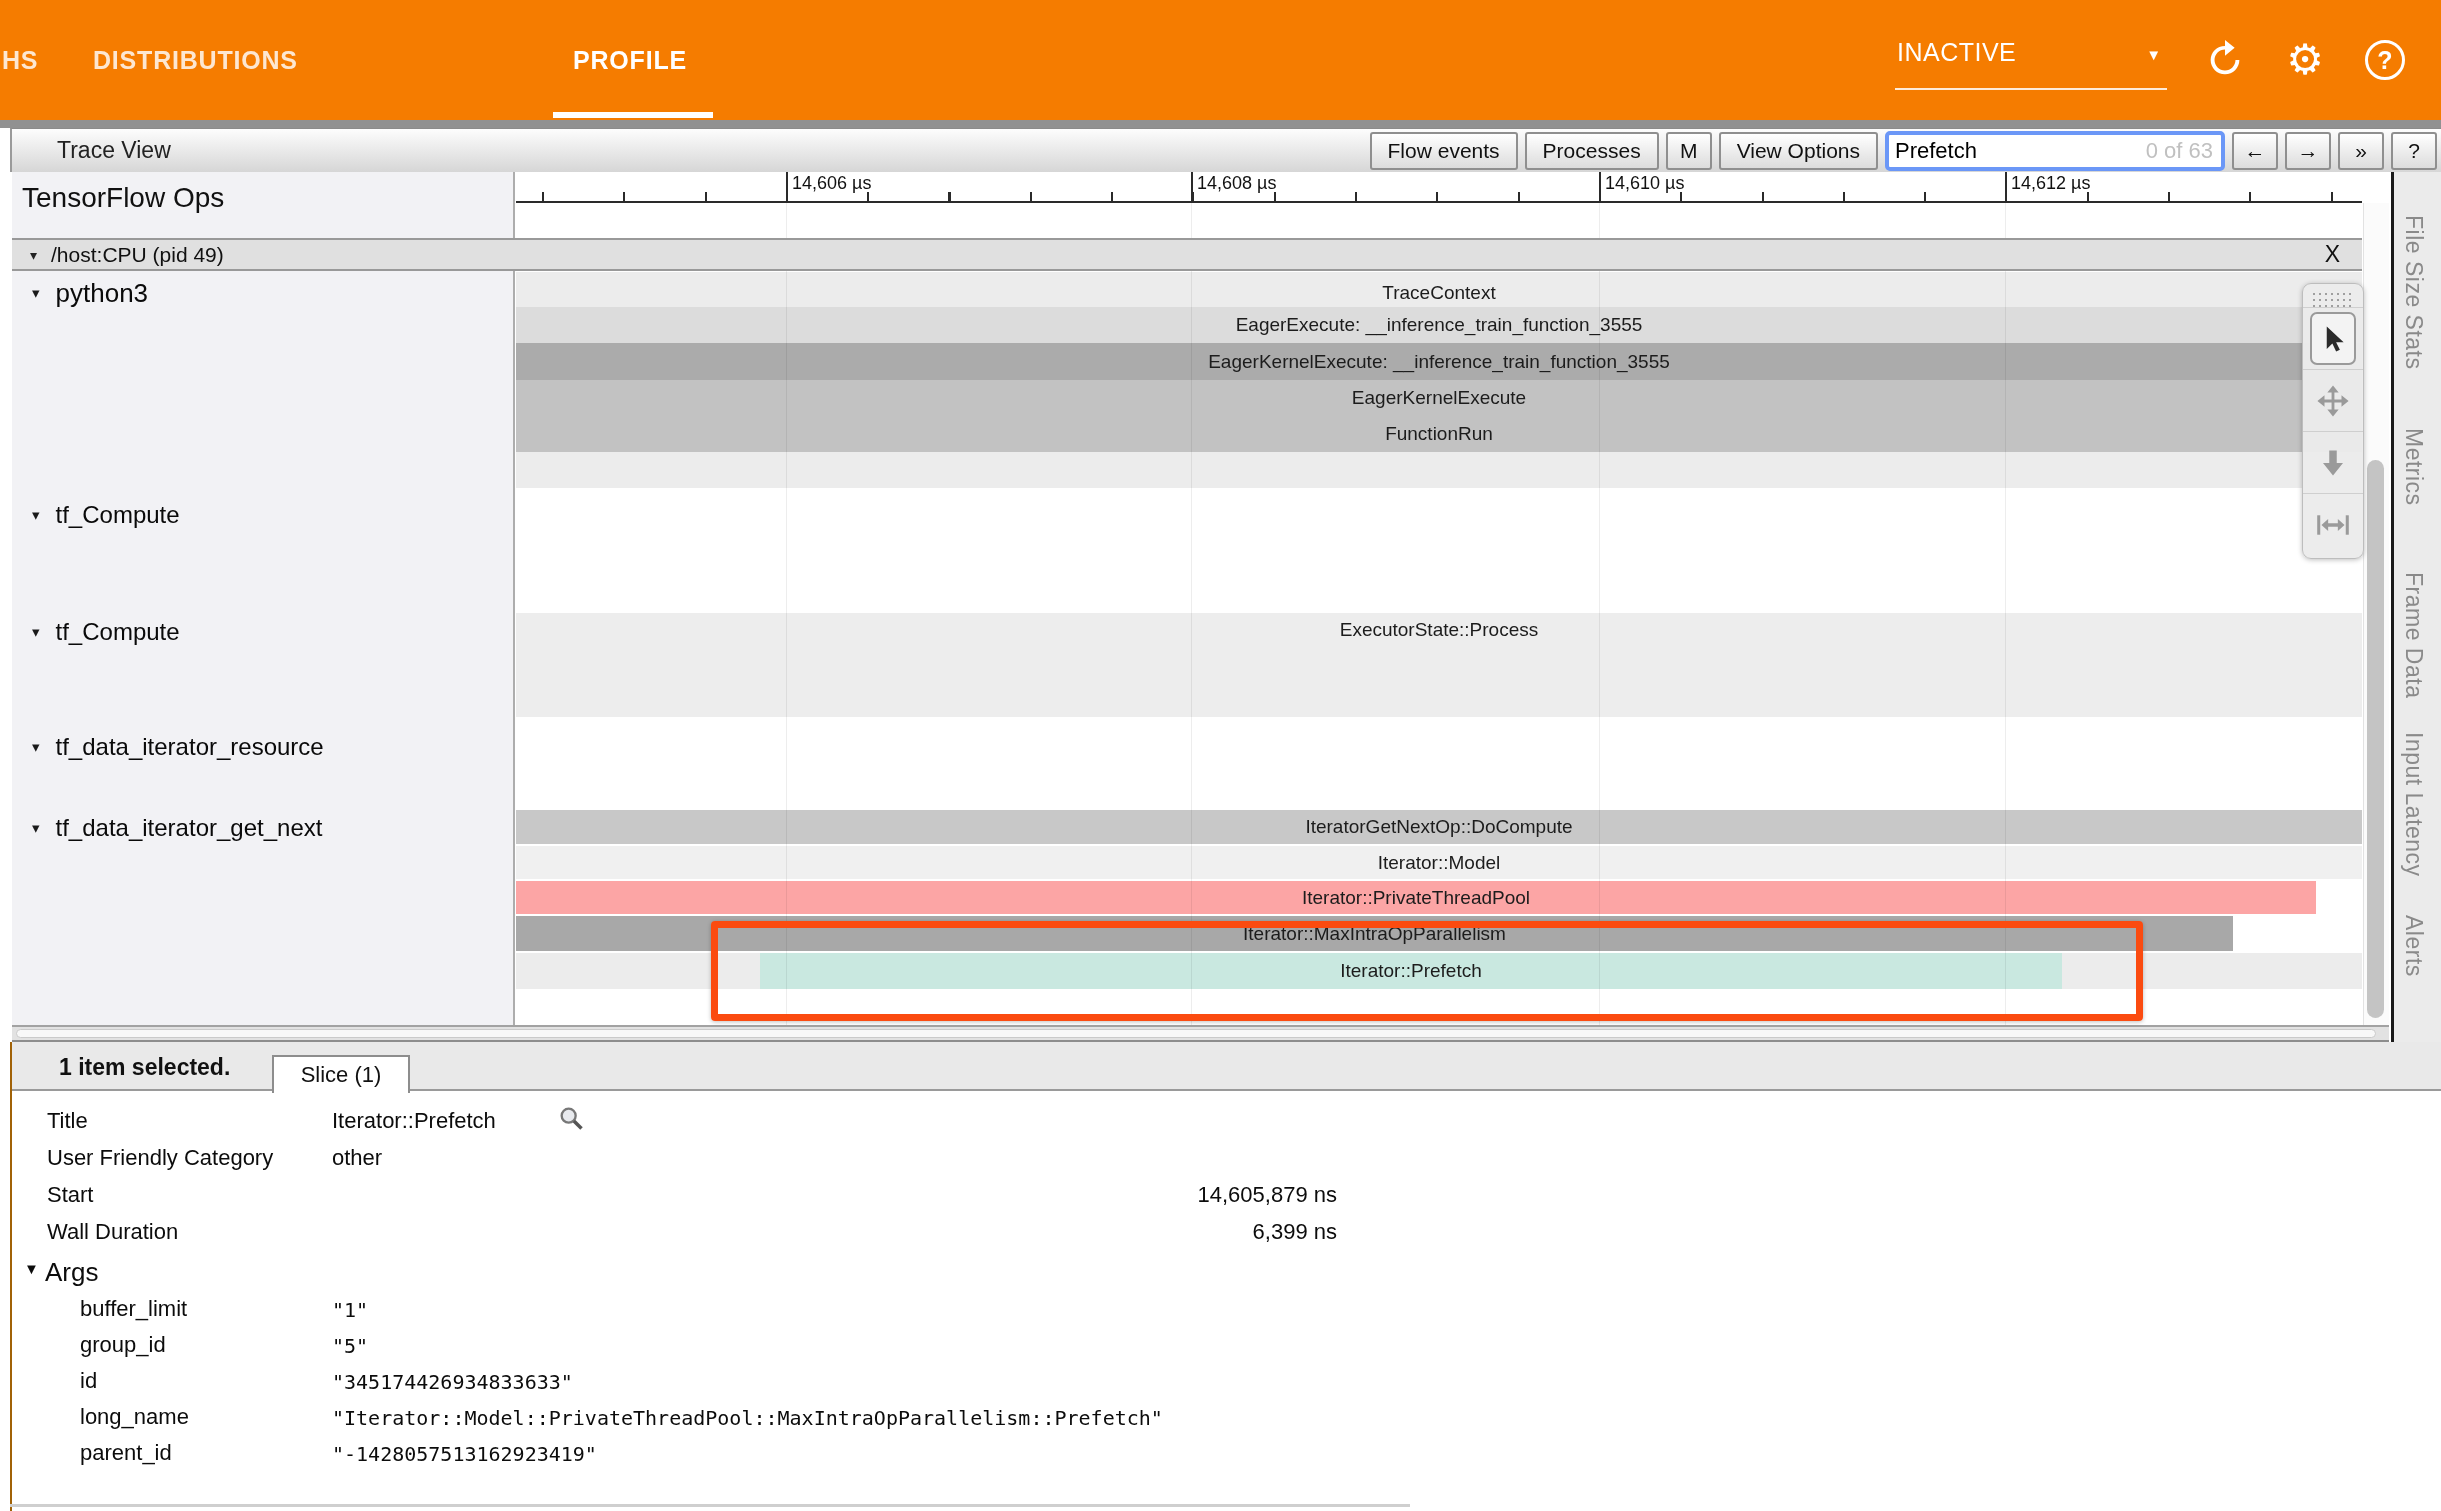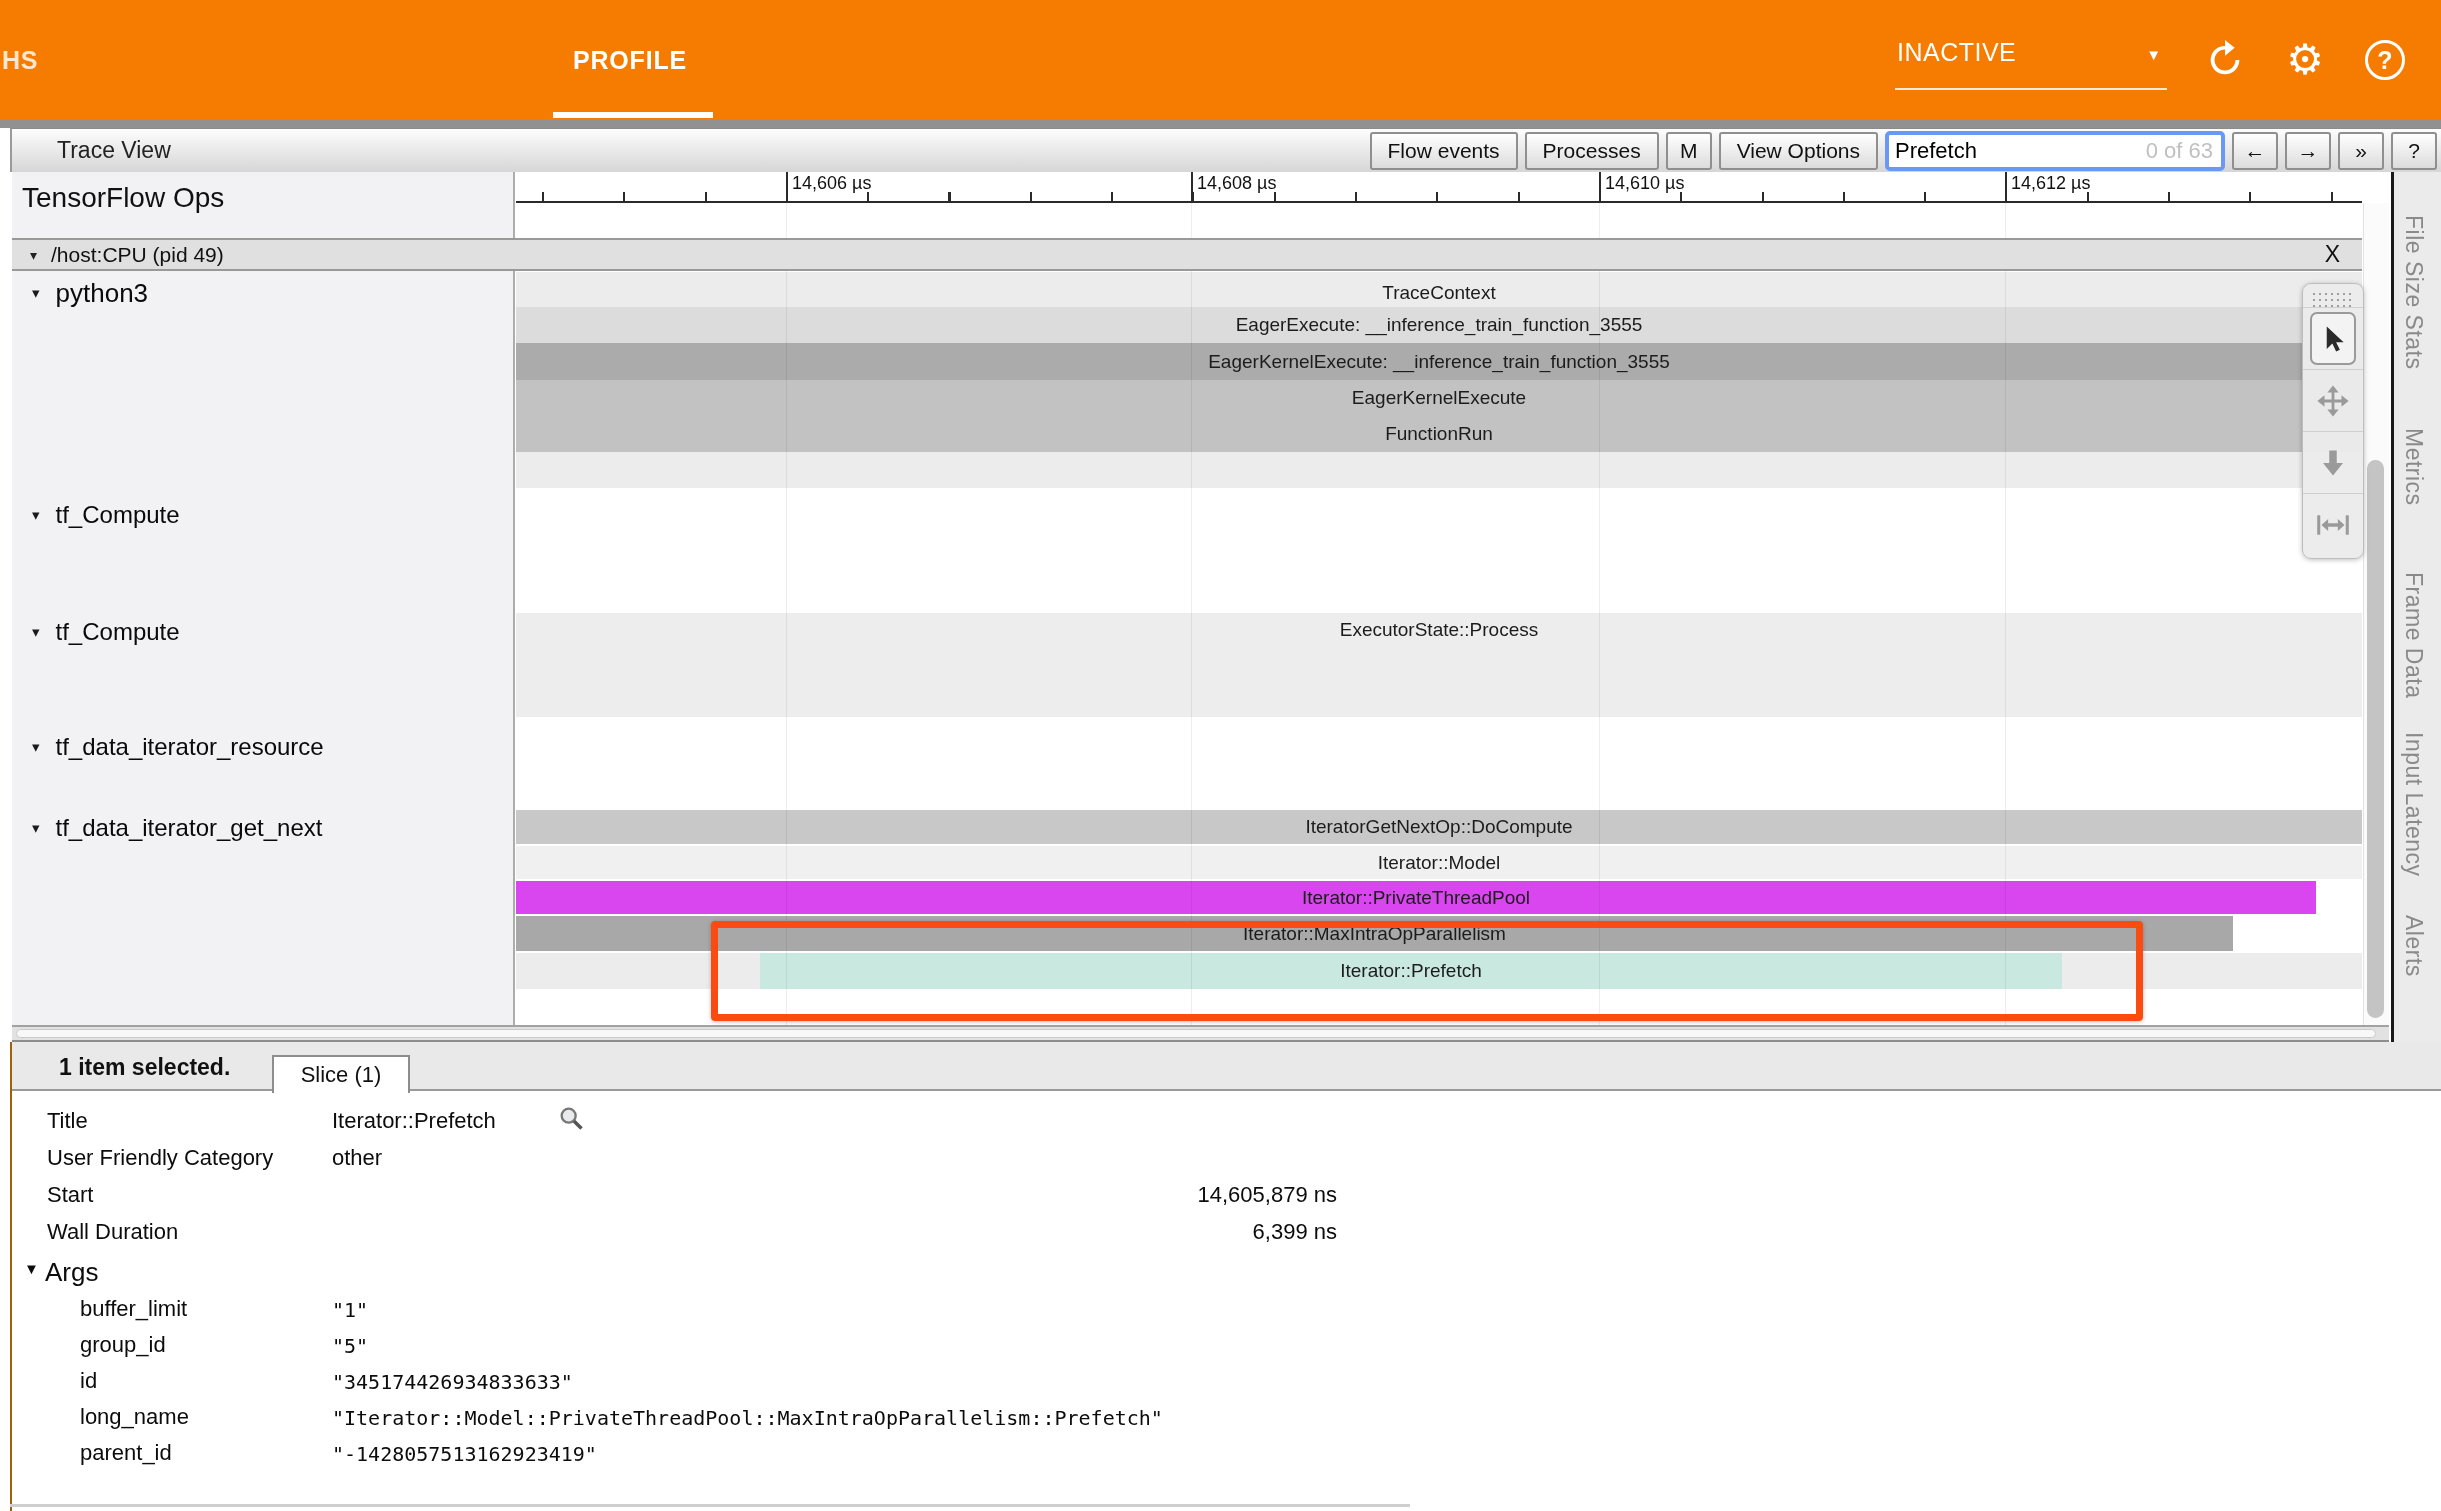--- a/index.html
+++ b/index.html
@@ -141,20 +141,23 @@
   .args-word { position:absolute; left:33px; top:6px; font-size:26px; color:#0c0c0c; }
   .mag-btn { position:absolute; left:545px; top:2px; cursor:pointer; }
   .bottom-edge-line { left:10px; top:1504px; width:1400px; height:3px; background:#cfcfcf; }
 </style>
 </head>
 <body>
 
 <div class="abs topbar" style="background: rgb(245, 124, 0);">
   <div class="tab" style="left:2px;">
       <span>HS</span>
+    </div>
+  <div class="tab" style="left:93px;">
+      <span>DISTRIBUTIONS</span>
     </div>
   <div class="tab active" style="left:573px;">
       <span>PROFILE</span>
     </div>
   <div class="tab-underline"></div>
 
   <div class="run-select">
     <span class="val">INACTIVE</span>
     <span class="arrow">▼</span>
     <span class="uline"></span>
@@ -262,21 +265,21 @@
 <div class="bar" style="top:452px; height:36px; background:#ececec;"></div>
 <div class="bar toplabel" style="top:613px; height:104px; background:#ededed;">
     <span>ExecutorState::Process</span>
   </div>
 <div class="bar" style="top:810px; height:34px; background:#c8c8c8;">
     <span>IteratorGetNextOp::DoCompute</span>
   </div>
 <div class="bar" style="top:846px; height:33px; background:#f0f0f0;">
     <span>Iterator::Model</span>
   </div>
-<div class="bar" style="top:881px; height:33px; width:1800px; background:#d946ef;">
+<div class="bar" style="top:881px; height:33px; width:1800px; background:#fca5a5;">
     <span>Iterator::PrivateThreadPool</span>
   </div>
 <div class="bar" style="top:916px; height:35px; width:1717px; background:#a8a8a8;">
     <span>Iterator::MaxIntraOpParallelism</span>
   </div>
 <div class="bar" style="top:953px; height:36px; background:#ececec;"></div>
 <div class="bar" style="top:953px; height:36px; left:760px; width:1302px; background:#C9E8E0;">
     <span>Iterator::Prefetch</span>
   </div>
 

